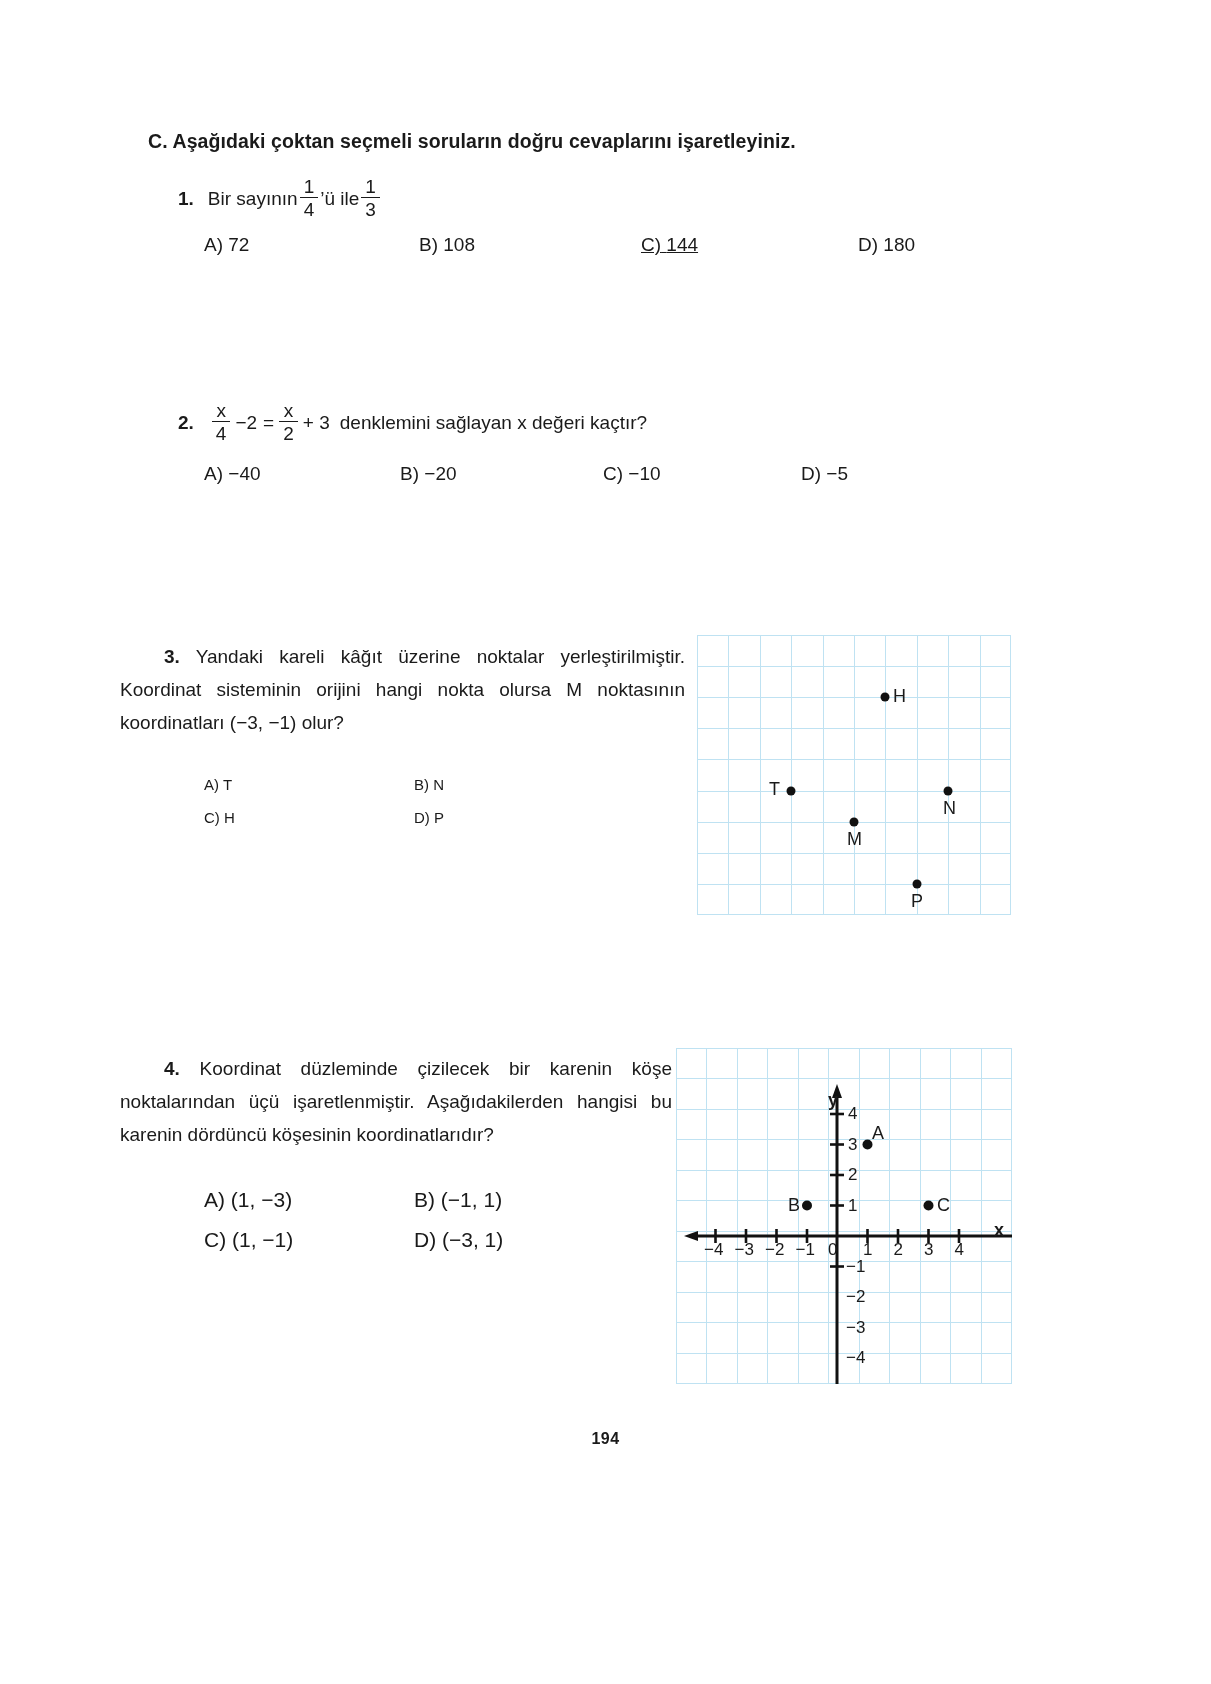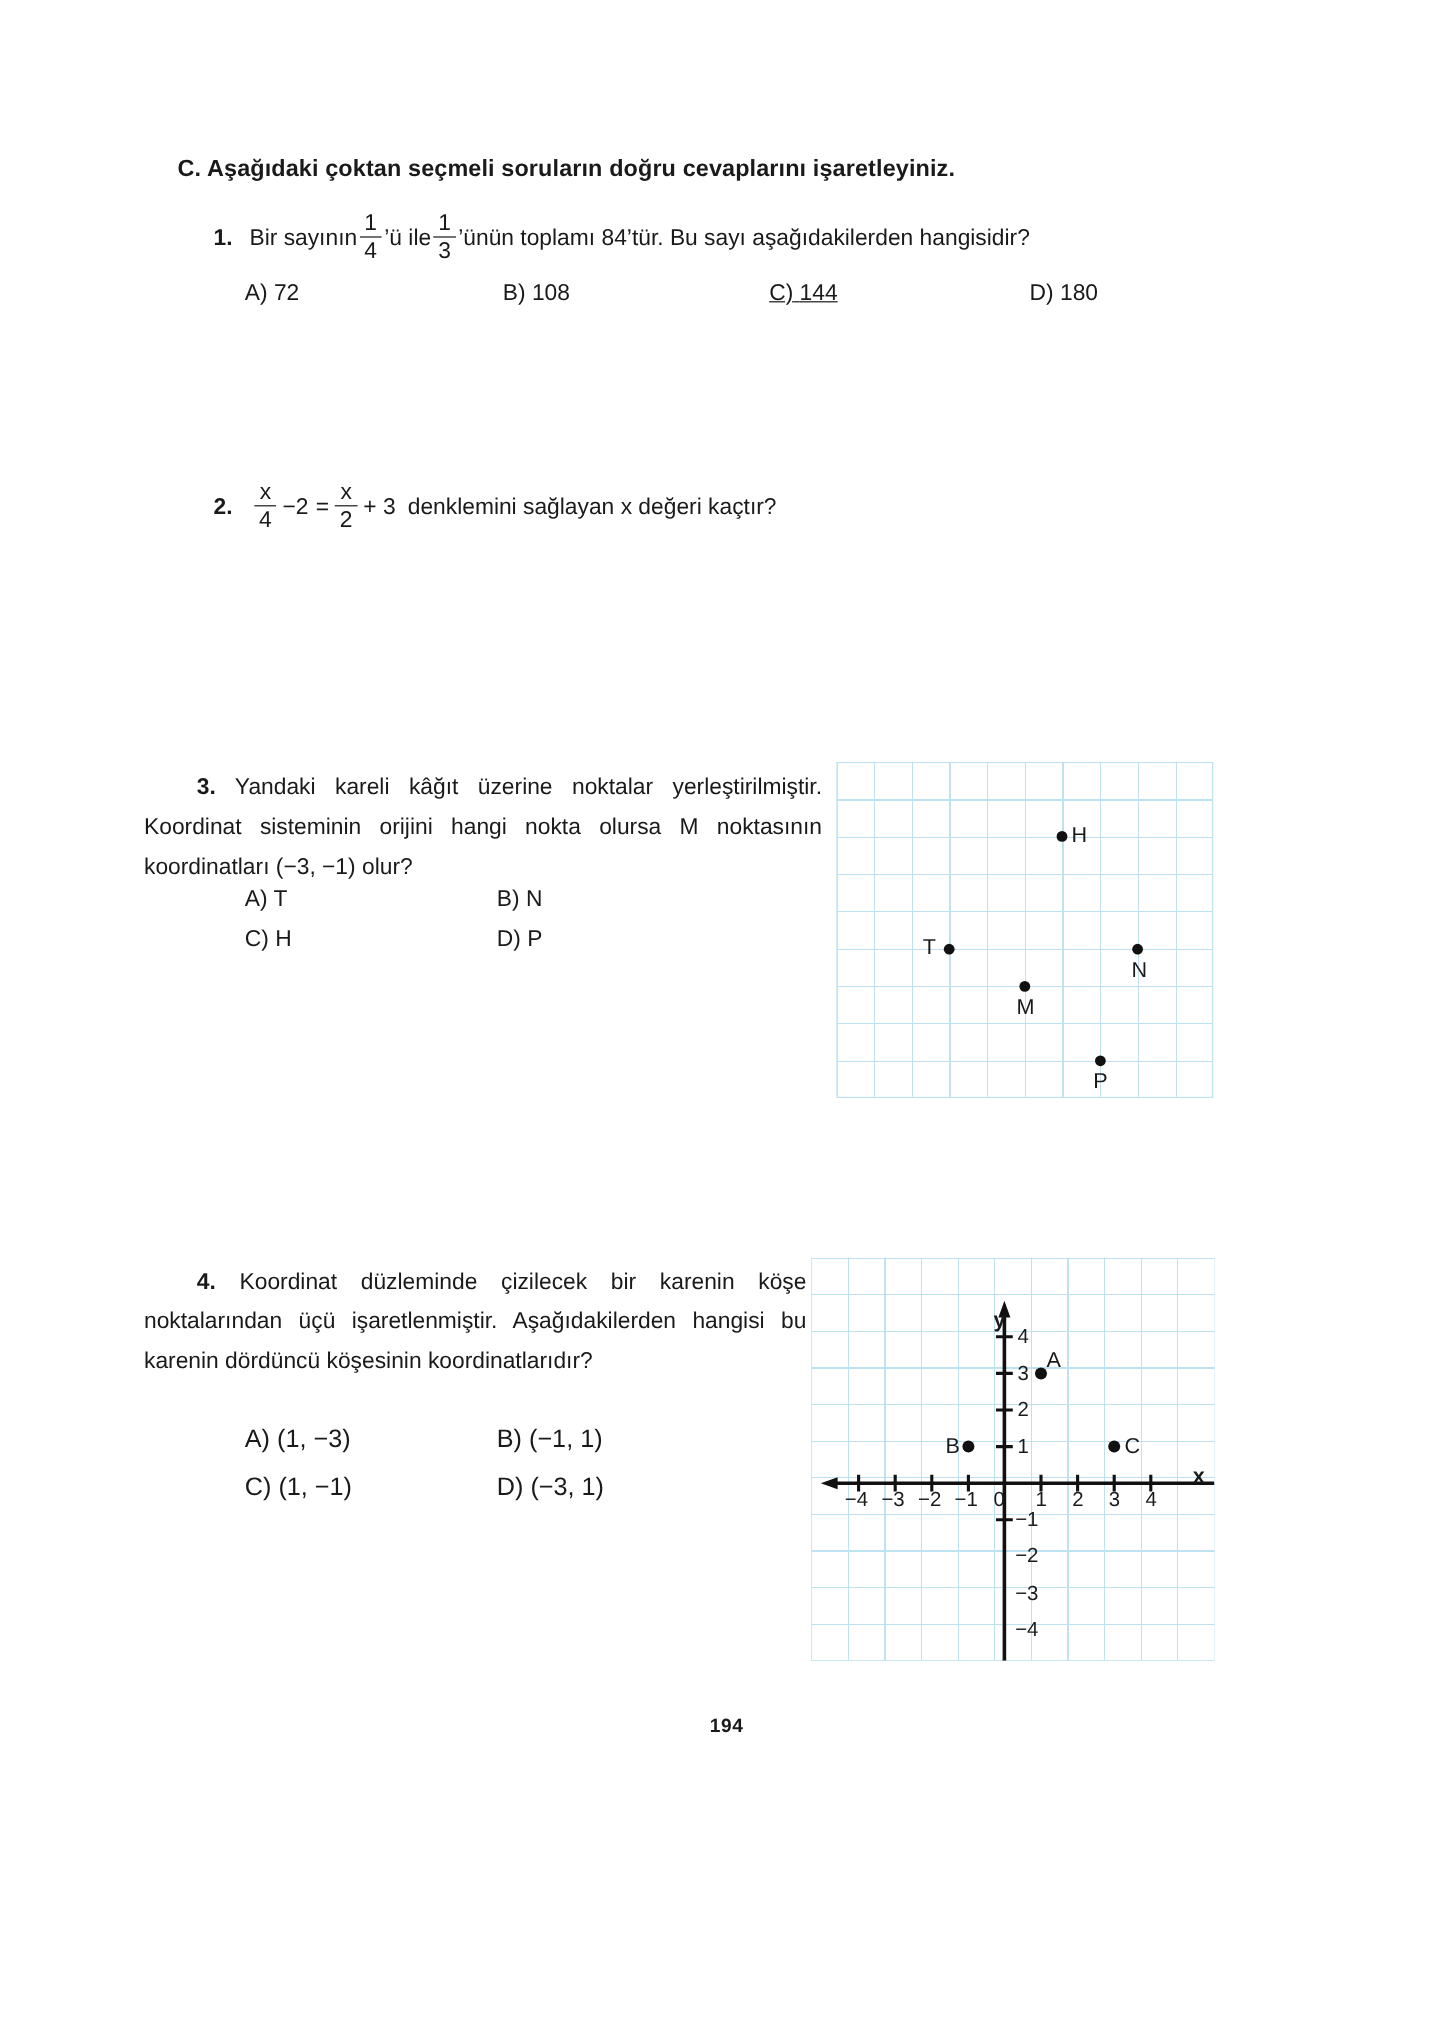--- a/index.html
+++ b/index.html
@@ -111,22 +111,22 @@
     width: 565px;
     font-size: 19px;
     line-height: 33px;
     text-align: justify;
     text-justify: inter-word;
   }
   #q3-text .indent { display:inline-block; width: 44px; }
   #q3-opts {
     position: absolute;
     left: 204px;
-    top: 733px;
-    font-size: 19px;
+    top: 768px;
+    font-size: 15px;
     line-height: 33px;
   }
   #q3-opts .row { display: flex; }
   #q3-opts .c1 { width: 210px; }
 
   
   #q4-text {
     position: absolute;
     left: 120px;
     top: 1052px;
@@ -229,21 +229,20 @@
       <span class="q-text">Bir sayının</span>
       <span class="frac">
         <span class="num">1</span>
         <span class="den">4</span>
       </span>
       <span class="q-text">’ü ile</span>
       <span class="frac">
         <span class="num">1</span>
         <span class="den">3</span>
       </span>
-      <span class="q-text">’ünün toplamı 84’tür. Bu sayı aşağıdakilerden hangisidir?</span>
     </div>
   </div>
 
   <div class="options" style="left:204px; top:234px;gap:19px;">
     <span class="opt" style="width:196px;">
       <span>A)</span>
       <span>72</span>
     </span>
     <span class="opt" style="width:203px;">
       <span>B)</span>
@@ -270,20 +269,38 @@
       <span class="q-text eqpart">=</span>
       <span class="frac">
         <span class="num">x</span>
         <span class="den">2</span>
       </span>
       <span class="q-text eqpart">+ 3</span>
       <span class="q-text" style="margin-left:7px;">denklemini sağlayan x değeri kaçtır?</span>
     </div>
   </div>
 
+  <div class="options" style="left:204px; top:463px;">
+    <span class="opt" style="width:196px;">
+      <span>A)</span>
+      <span>−40</span>
+    </span>
+    <span class="opt" style="width:203px;">
+      <span>B)</span>
+      <span>−20</span>
+    </span>
+    <span class="opt" style="width:198px;">
+      <span>C)</span>
+      <span>−10</span>
+    </span>
+    <span class="opt">
+      <span>D)</span>
+      <span>−5</span>
+    </span>
+  </div>
 
   <div id="q3-text">
     <span class="indent"></span><span class="q-num">3.</span>
     <span>Yandaki kareli kâğıt üzerine noktalar yerleştirilmiştir. Koordinat sisteminin orijini hangi nokta olursa M noktasının koordinatları (−3, −1) olur?</span>
   </div>
 
   <div id="q3-opts">
     <div class="row">
       <span class="c1">
         <span>A)</span>

